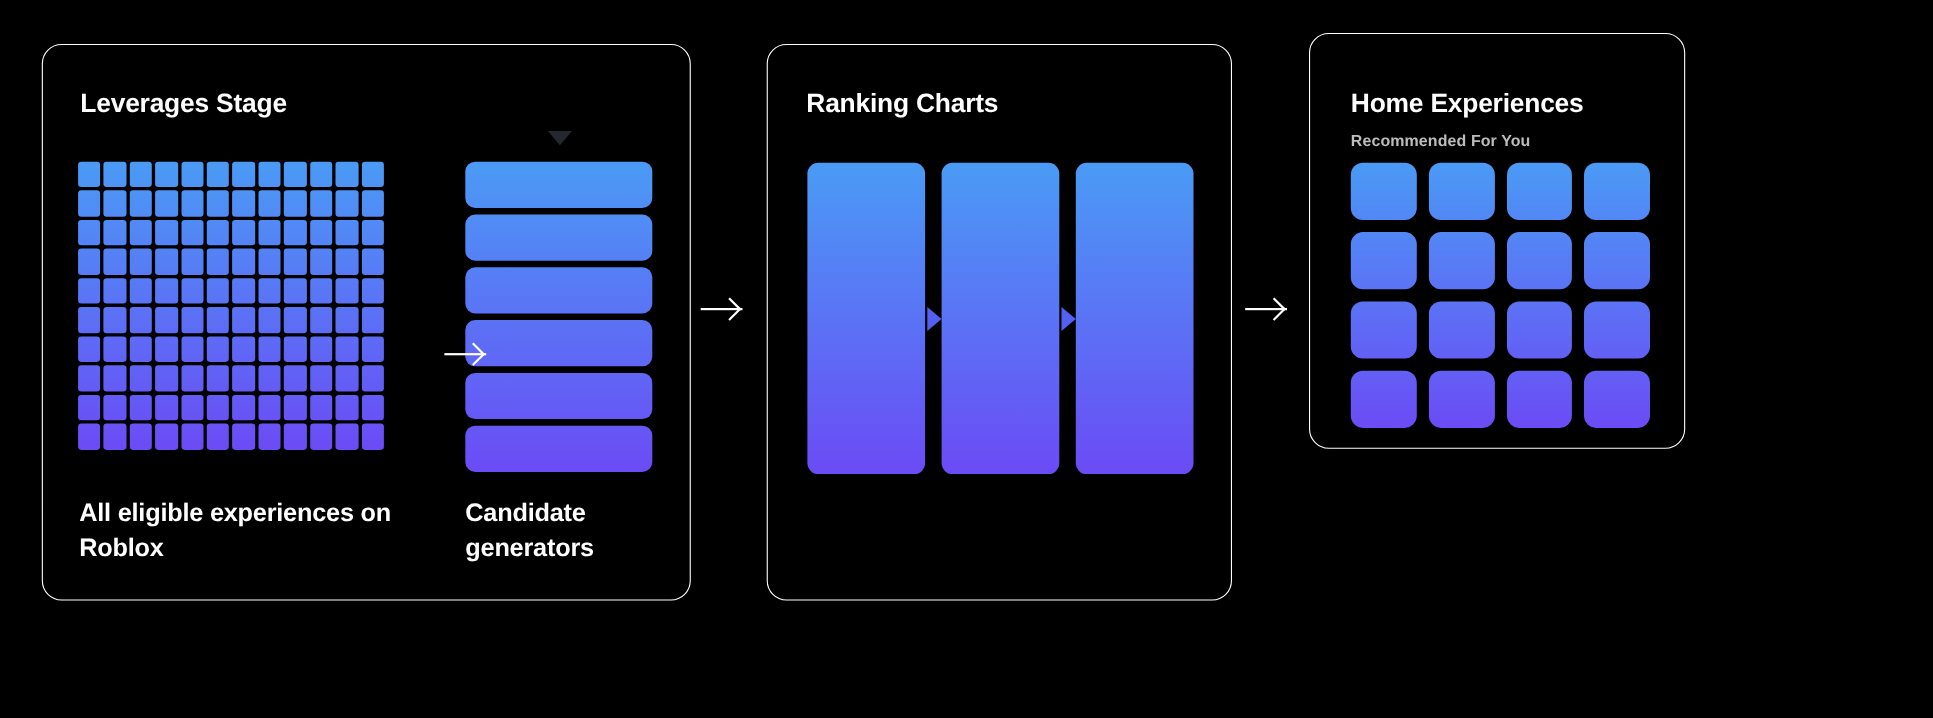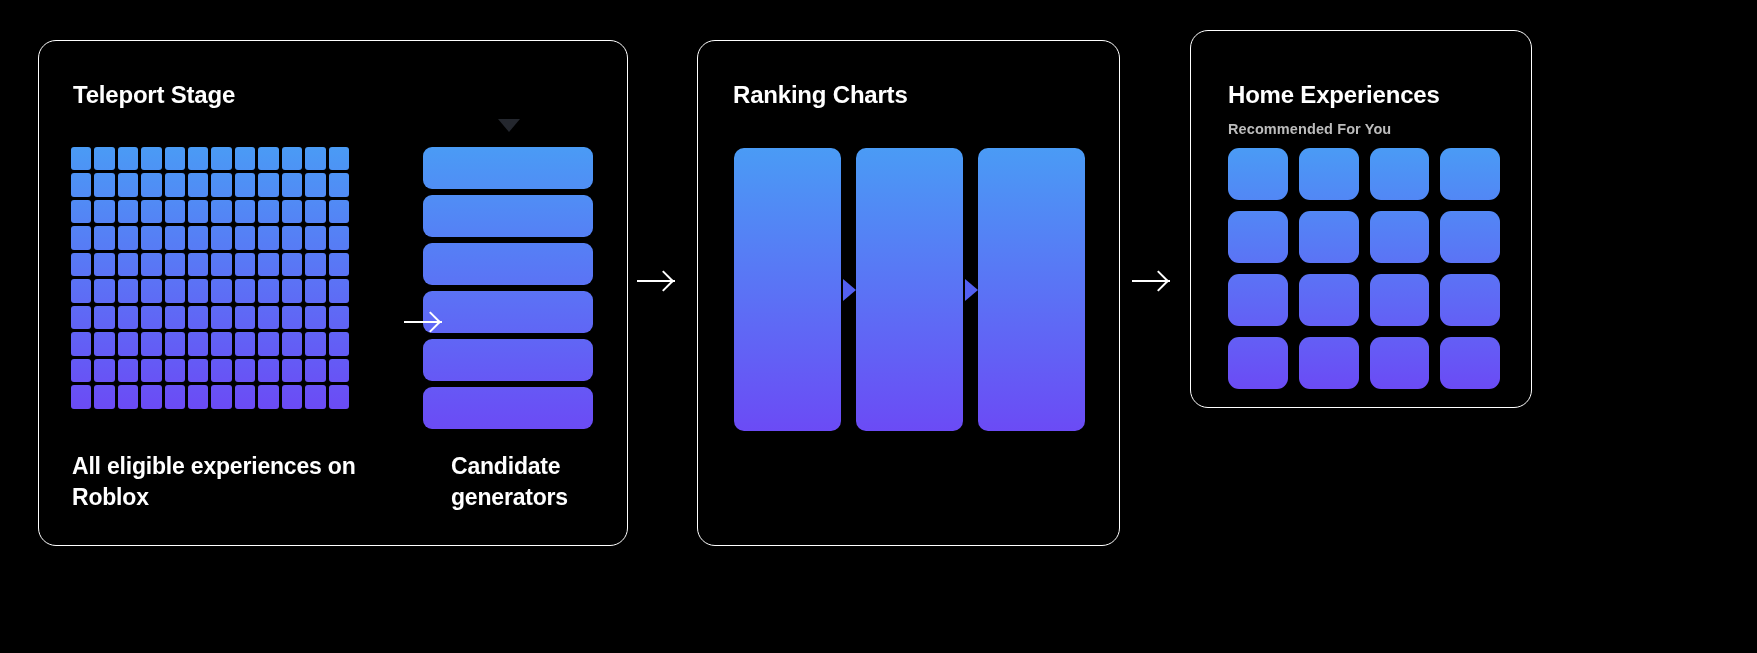--- a/index.html
+++ b/index.html
@@ -89,21 +89,21 @@
   
   .caption {
     position: absolute;
     color: #ffffff;
     font-size: 23px;
     font-weight: bold;
     line-height: 1.33;
     letter-spacing: -0.2px;
   }
   #caption-eligible  { left: 33px;  top: 410px; width: 300px; }
-  #caption-candidate { left: 384px; top: 410px; width: 190px; margin-left: 28px; }
+  #caption-candidate { left: 384px; top: 410px; width: 190px; }
 
   
   #ranking-columns {
     position: absolute;
     left: 36px;
     top: 107px;
     display: flex;
     gap: 15px;
   }
   .rank-col {
@@ -188,21 +188,21 @@
     border-top: 13px solid #24272e;
   }
 </style>
 </head>
 <body>
 
 <div id="stage">
 
   <div class="panel" id="panel-retrieval">
 
-    <div class="panel-title" id="title-retrieval">Teleport Stage</div>
+    <div class="panel-title" id="title-retrieval">Leverages Stage</div>
 
     <div id="eligible-grid">
         <div class="cell" style="background: linear-gradient(rgb(74, 155, 245), rgb(77, 147, 245));"></div>
         <div class="cell" style="background: linear-gradient(rgb(74, 155, 245), rgb(77, 147, 245));"></div>
         <div class="cell" style="background: linear-gradient(rgb(74, 155, 245), rgb(77, 147, 245));"></div>
         <div class="cell" style="background: linear-gradient(rgb(74, 155, 245), rgb(77, 147, 245));"></div>
         <div class="cell" style="background: linear-gradient(rgb(74, 155, 245), rgb(77, 147, 245));"></div>
         <div class="cell" style="background: linear-gradient(rgb(74, 155, 245), rgb(77, 147, 245));"></div>
         <div class="cell" style="background: linear-gradient(rgb(74, 155, 245), rgb(77, 147, 245));"></div>
         <div class="cell" style="background: linear-gradient(rgb(74, 155, 245), rgb(77, 147, 245));"></div>

